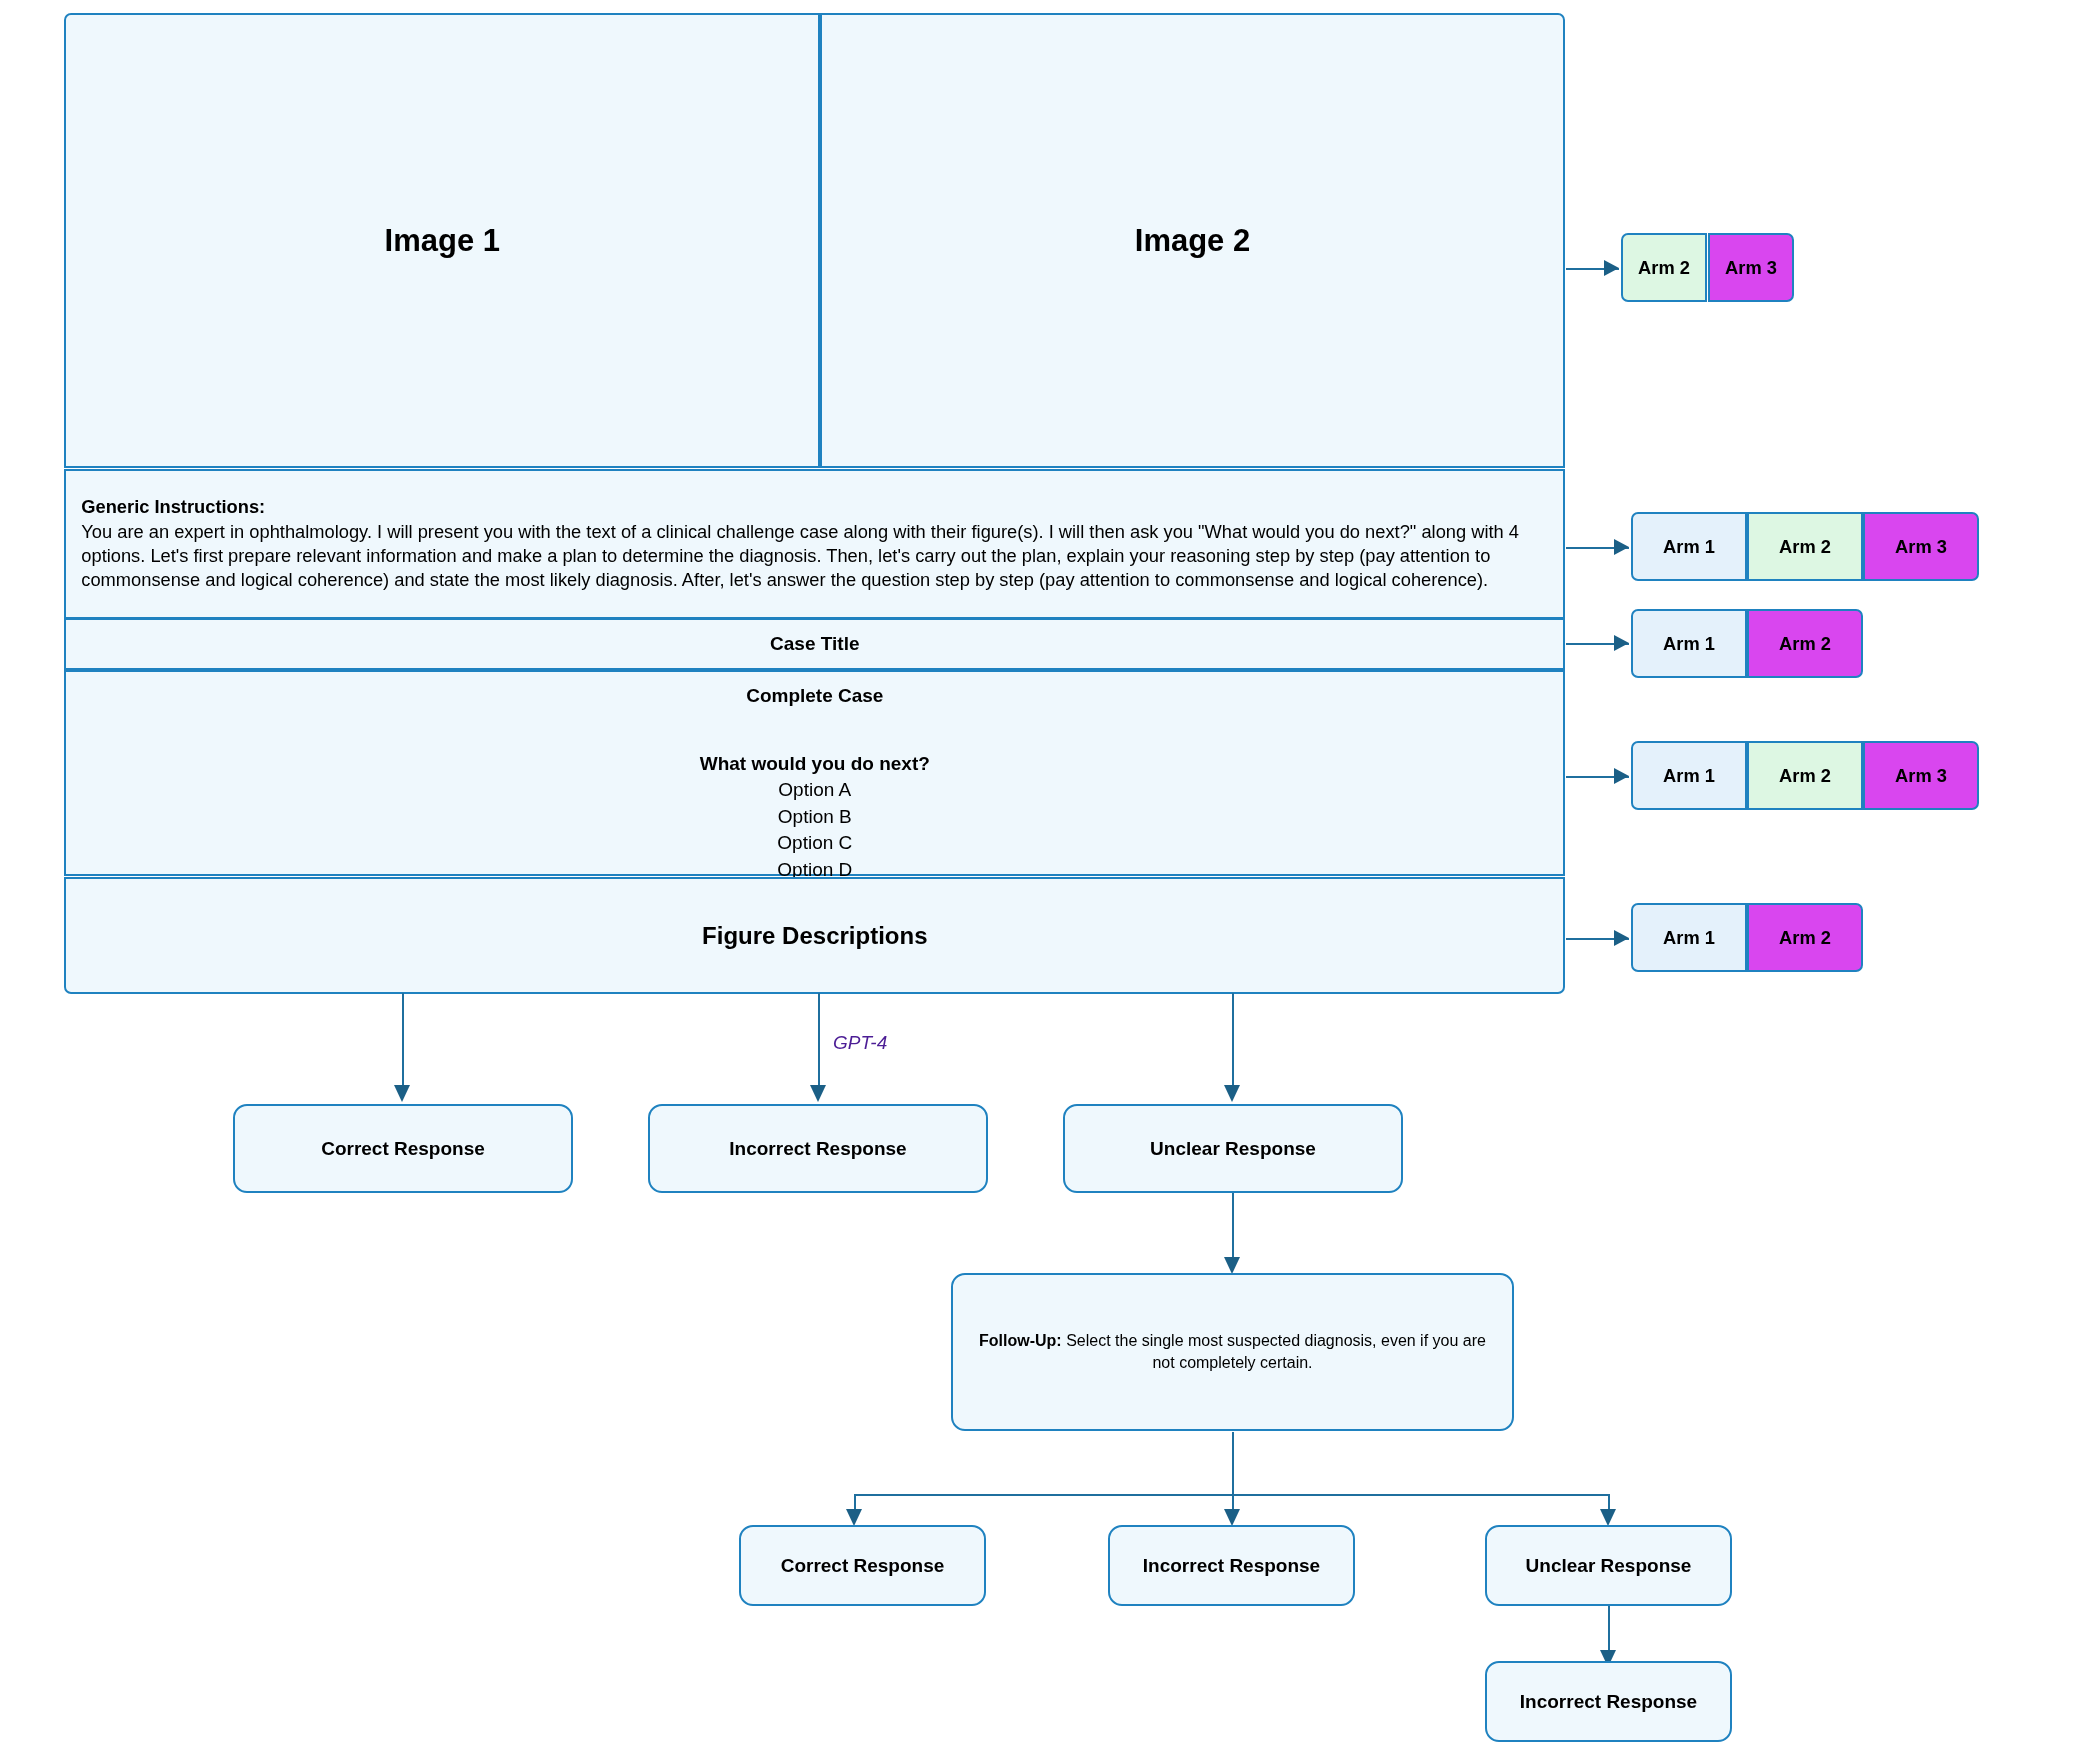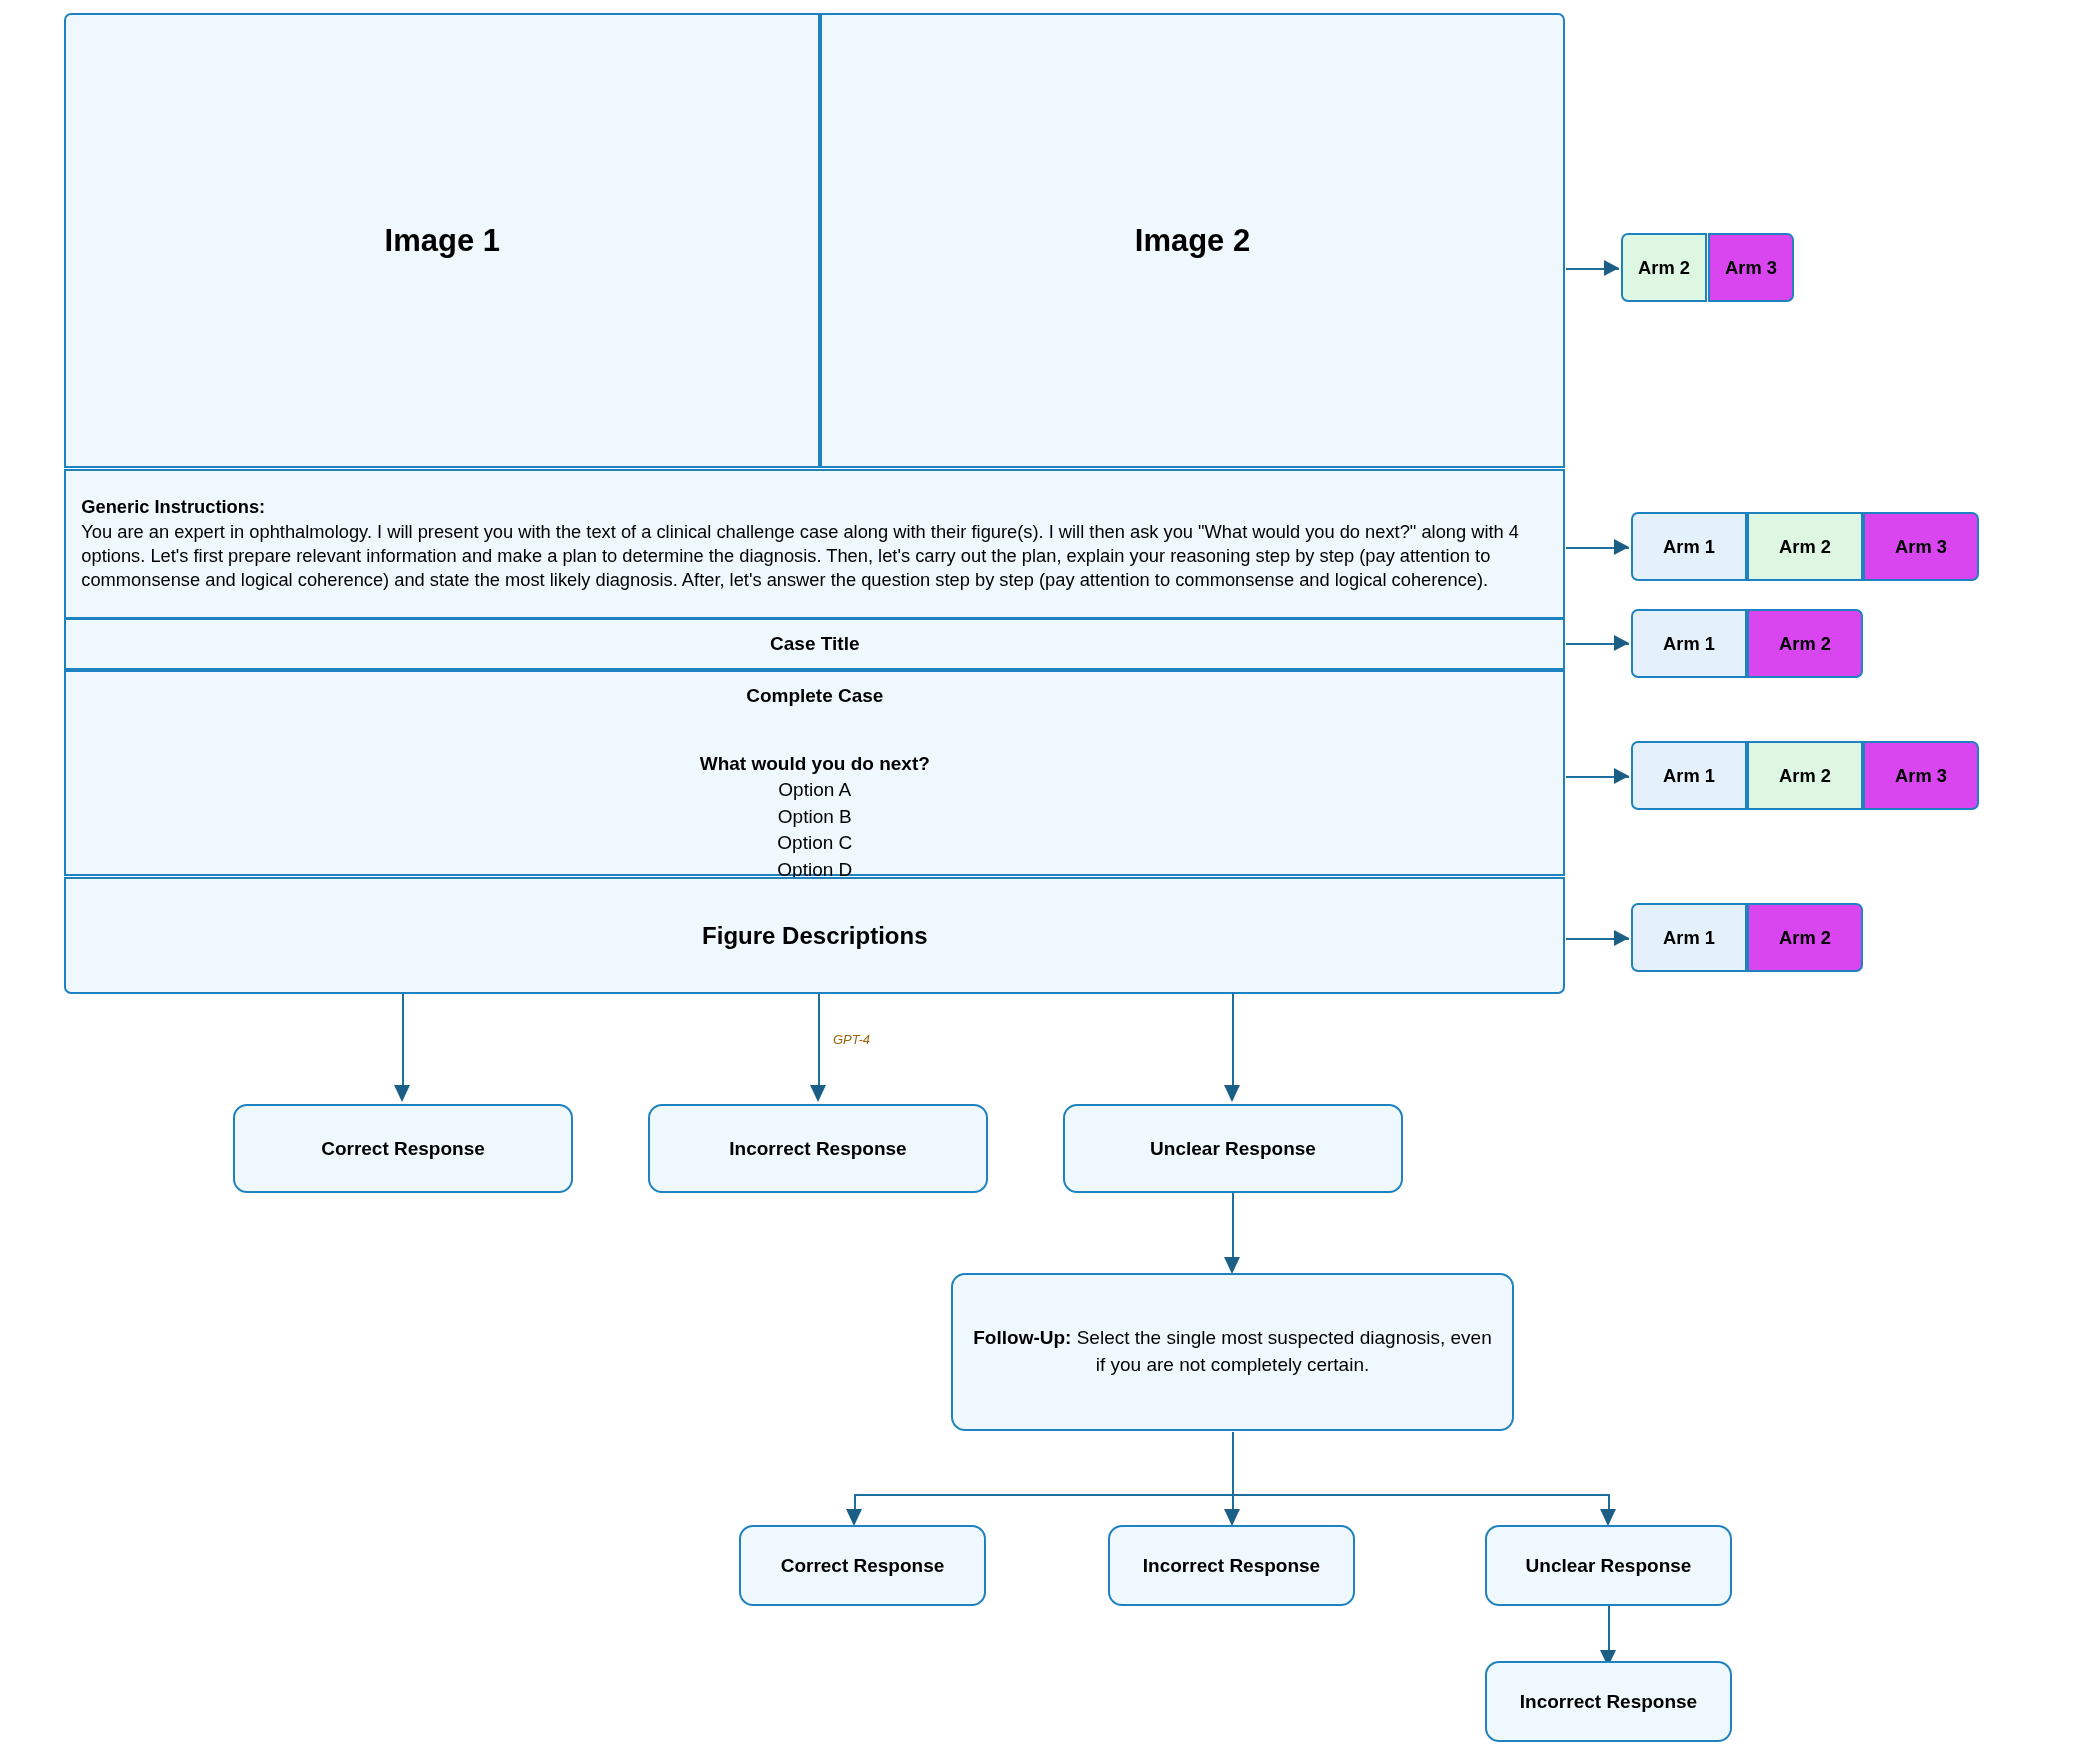--- a/index.html
+++ b/index.html
@@ -55,21 +55,21 @@
     font-size:19px;
     line-height:1.40;
   }
   .casebody .ttl{font-weight:bold;font-size:19px;display:block;}
   .casebody .q{font-weight:bold;font-size:19px;display:block;margin-top:41px;}
   .casebody .opt{display:block;font-size:19px;}
 
   .resp{font-weight:bold;font-size:19px;}
 
   .followup{
-    font-size:19px;line-height:1.40;padding:0 20px;
+    font-size:16px;line-height:1.40;padding:0 20px;
   }
   .followup b{font-weight:bold;}
 
   .edge{position:absolute;background:#1f6f9e;}
   .h-edge{height:2px;}
   .v-edge{width:2px;}
 
   .arrow-r{
     position:absolute;width:0;height:0;
     border-top:8.4px solid transparent;
@@ -77,21 +77,21 @@
     border-left:15px solid #1b5f86;
   }
   .arrow-d{
     position:absolute;width:0;height:0;
     border-left:8.4px solid transparent;
     border-right:8.4px solid transparent;
     border-top:17px solid #1b5f86;
   }
 
   .gptlabel{
-    position:absolute;font-style:italic;font-size:13px;color:#a16207;
+    position:absolute;font-style:italic;font-size:19px;color:#4c1d95;
     white-space:nowrap;
   }
 </style>
 </head>
 <body>
 
 <div id="stage">
 
   <div class="node col-top-left" style="left:16.3px;top:13.3px;width:756px;height:455px;">
     <span style="font-size:31px;font-weight:bold;">Image 1</span>

